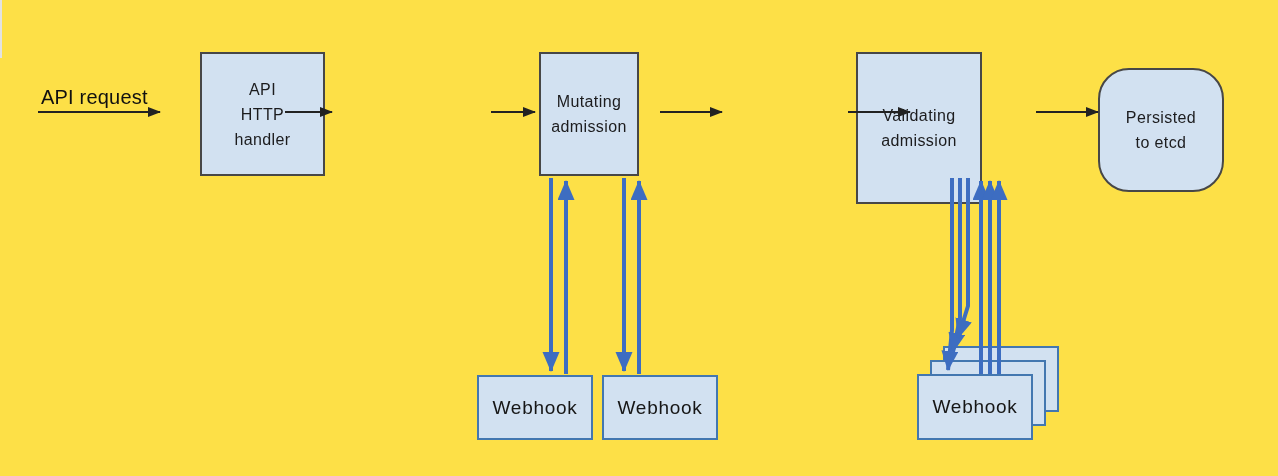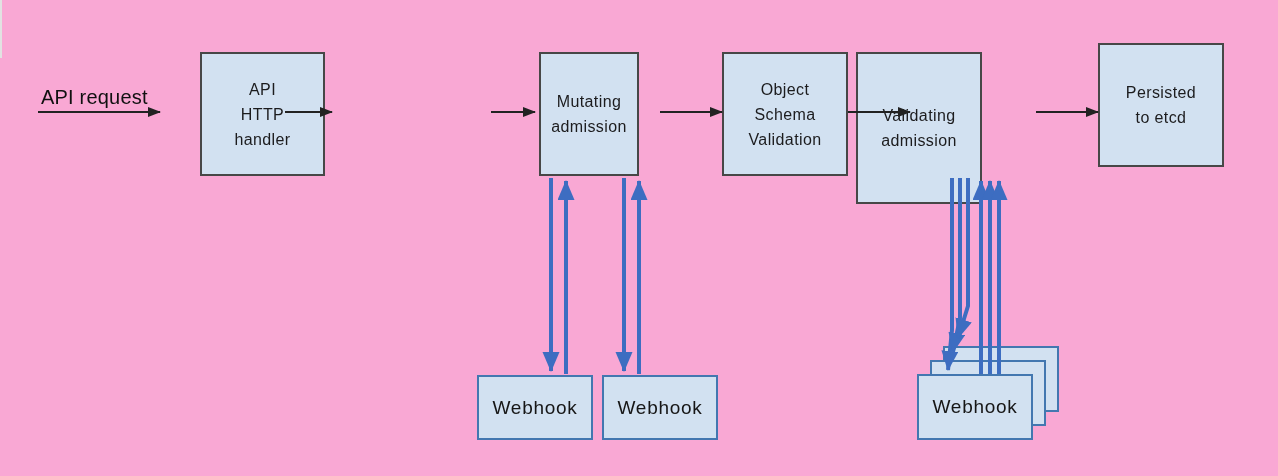--- a/index.html
+++ b/index.html
@@ -1,20 +1,20 @@
 <!DOCTYPE html>
 <html><head>
 <meta charset="utf-8">
 <style>
   html, body { margin: 0; padding: 0; background: #ffffff; }
   .canvas {
     position: relative;
     width: 1278px;
     height: 476px;
-    background: #f9a8d4;
+    background: #fde047;
     font-family: "Liberation Sans", sans-serif;
     overflow: hidden;
   }
   .node {
     position: absolute;
     box-sizing: border-box;
     background: #d2e1f1;
     border: 2px solid #474747;
     display: flex;
     align-items: center;
@@ -101,28 +101,25 @@
   <div class="entry-label">API request</div>
 
   <div class="node" style="left:160px; top:52px; width:125px; height:124px;margin-left:40px;">API
 HTTP
 handler</div>
 
 
   <div class="node" style="left:539px; top:52px; width:100px; height:124px;">Mutating
 admission</div>
 
-  <div class="node" style="left:722px; top:52px; width:126px; height:124px;">Object
-Schema
-Validation</div>
 
   <div class="node" style="left:856px; top:52px; width:126px; height:152px;">Validating
 admission</div>
 
-  <div class="node" style="left:1098px; top:43px; width:126px; height:124px;">Persisted
+  <div class="node" style="left:1098px; top:68px; width:126px; height:124px;border-radius:31px;">Persisted
 to etcd</div>
 
   <div class="node webhook" style="left:477px; top:375px; width:116px; height:65px;">Webhook</div>
 
   <div class="node webhook" style="left:602px; top:375px; width:116px; height:65px;">Webhook</div>
 
   <div class="node webhook z1" style="left:943px; top:346px; width:116px; height:66px;">Webhook</div>
 
   <div class="node webhook z2" style="left:930px; top:360px; width:116px; height:66px;">Webhook</div>
 

